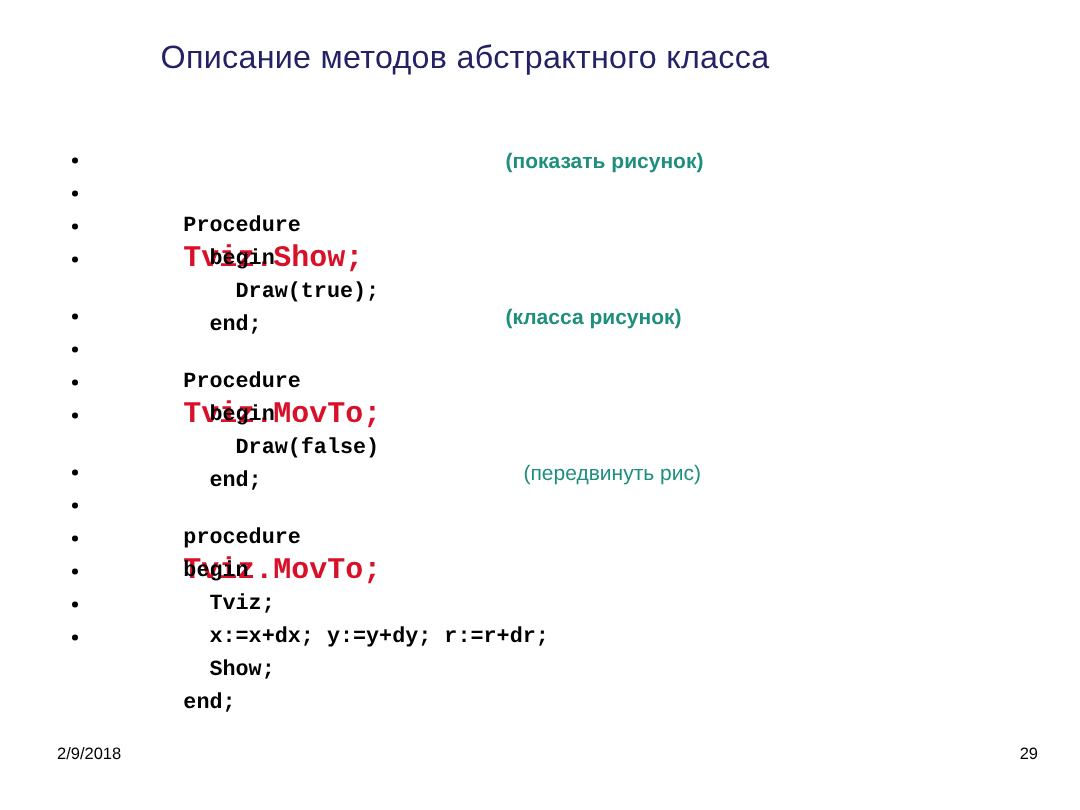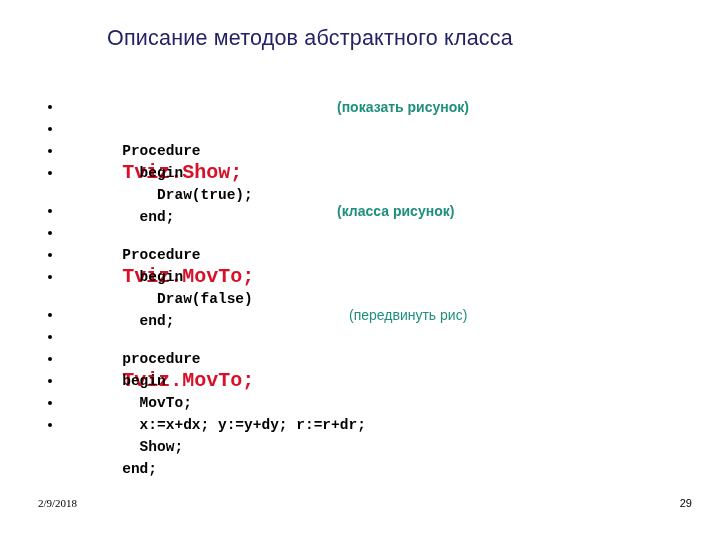--- a/index.html
+++ b/index.html
@@ -93,21 +93,21 @@
 
   
   .c-col-a { position: absolute; left: 297px; top: 0; font-weight: bold; }
   .c-col-b { position: absolute; left: 309px; top: 0; }
 
   
   .footer-date {
     position: absolute;
     left: 38px;
     top: 497px;
-    font-family: Liberation Serif, serif;
+    font-family: Liberation Sans, sans-serif;
     font-size: 11px;
     color: #000000;
   }
   .footer-page {
     position: absolute;
     right: 28px;
     top: 497px;
     font-family: "Liberation Sans", sans-serif;
     font-size: 11px;
     color: #000000;
@@ -168,21 +168,21 @@
       <span class="code-text">procedure </span>
       <span class="code-name">Tviz.MovTo;</span>
       <span class="comment-text c-col-b">(передвинуть рис)</span>
     </div>
     <div class="code-line">
       <span class="bullet-icon"></span>
       <span class="code-text">begin</span>
     </div>
     <div class="code-line">
       <span class="bullet-icon"></span>
-      <span class="code-text">  MovTo;</span>
+      <span class="code-text">  Tviz;</span>
     </div>
     <div class="code-line">
       <span class="bullet-icon"></span>
       <span class="code-text">  x:=x+dx; y:=y+dy; r:=r+dr;</span>
     </div>
     <div class="code-line">
       <span class="bullet-icon"></span>
       <span class="code-text">  Show;</span>
     </div>
     <div class="code-line">

